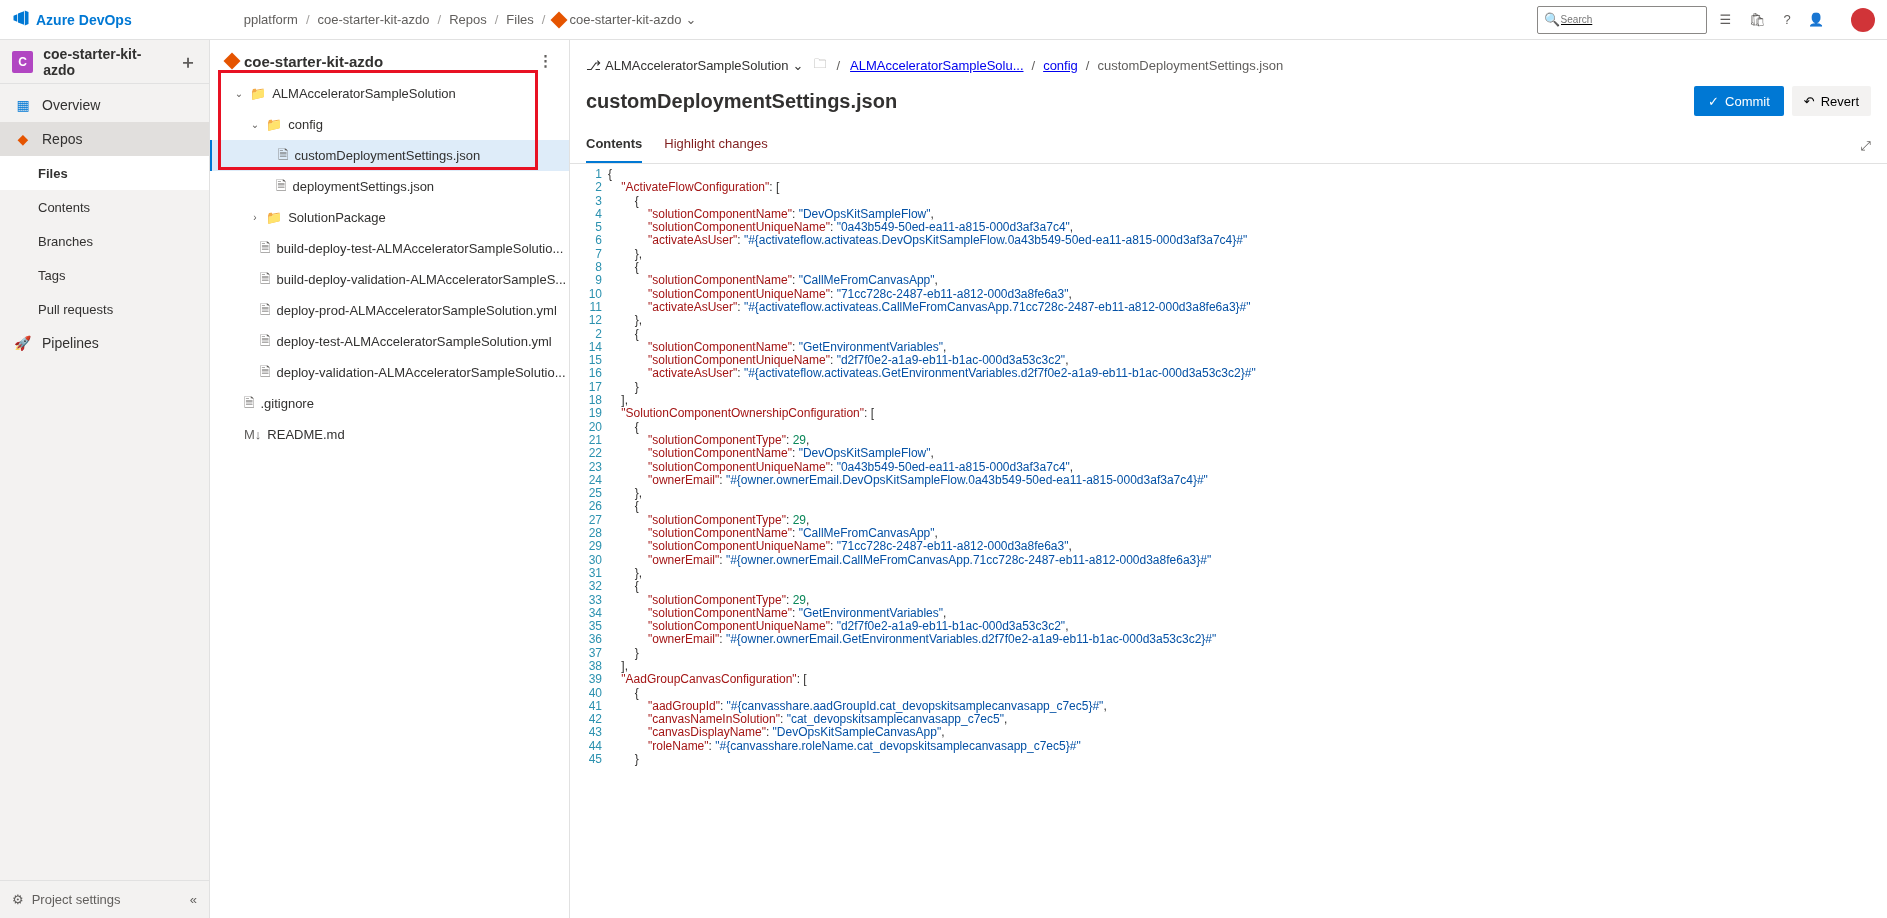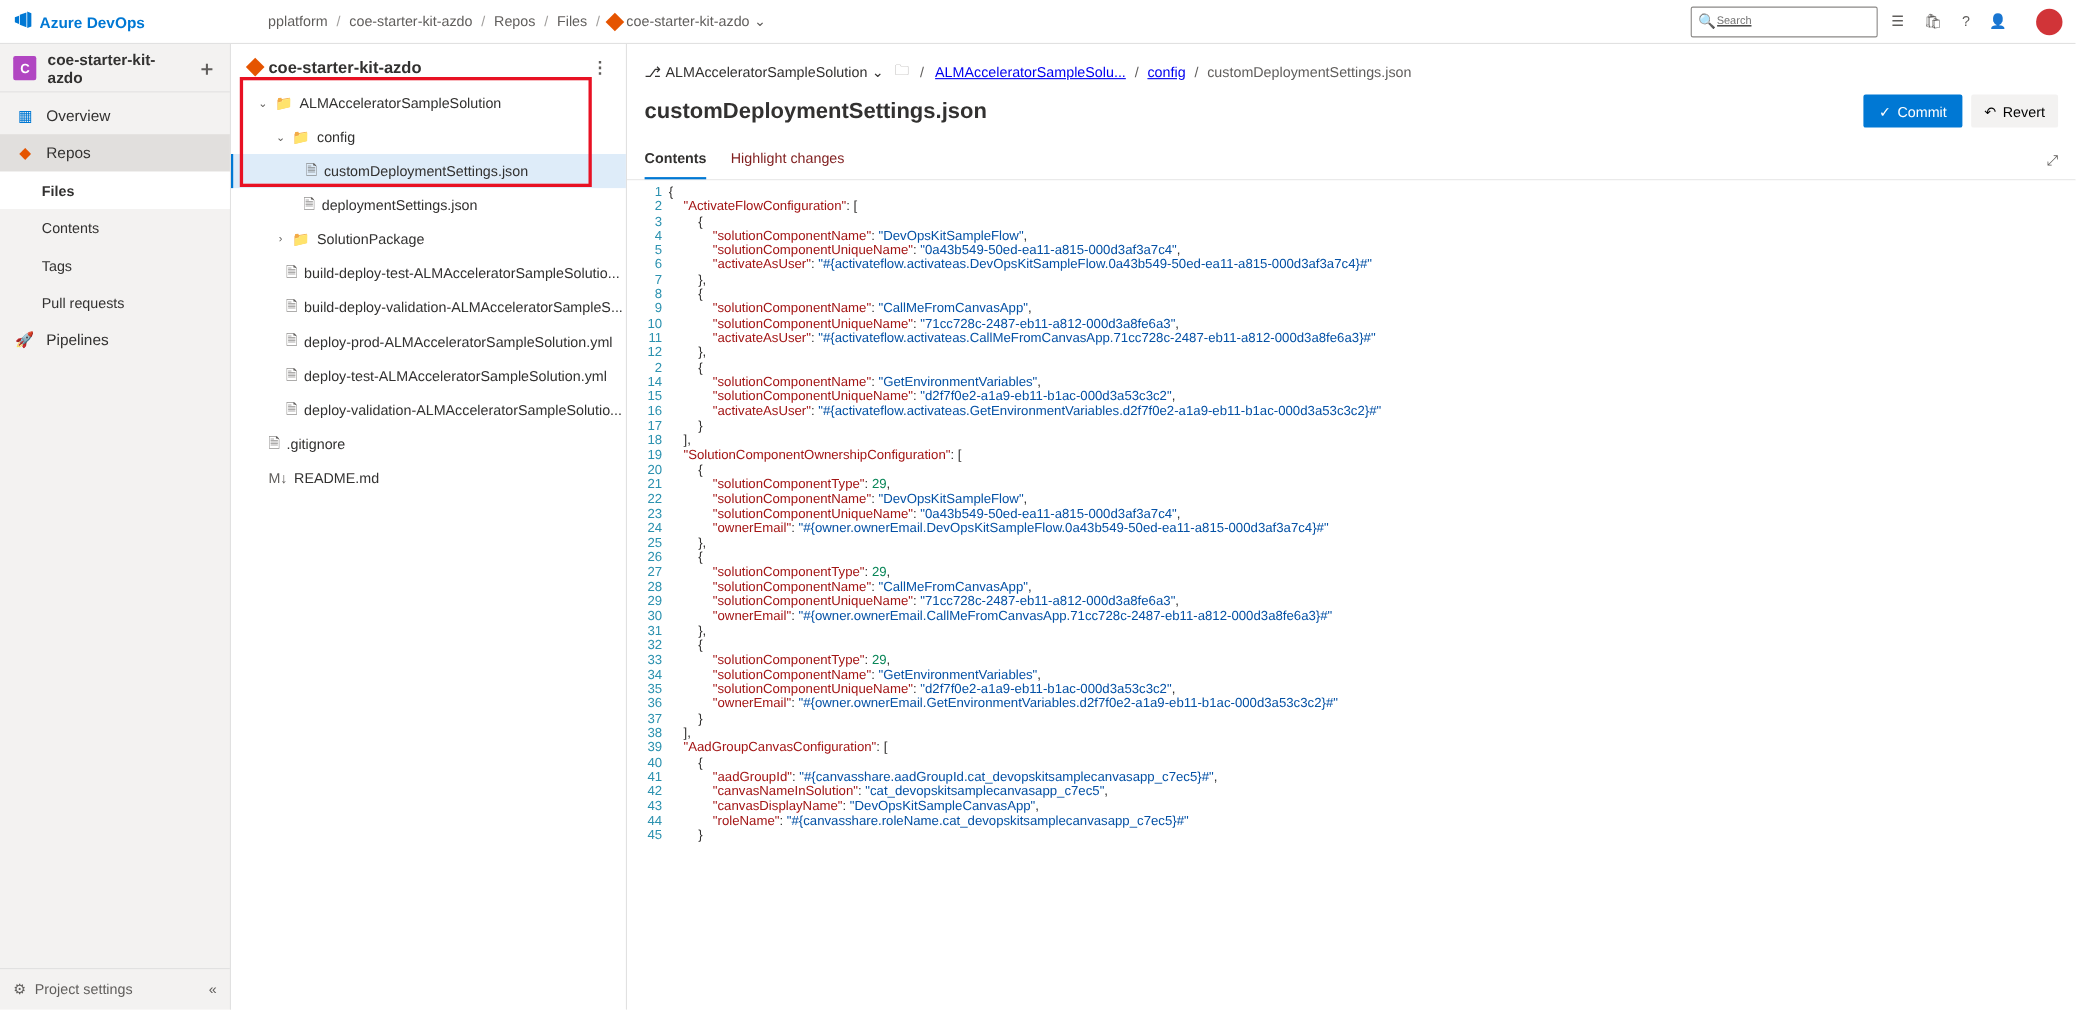--- a/index.html
+++ b/index.html
@@ -135,20 +135,23 @@
         </div>
         <div class="nav-item active">
           <span class="nav-icon" style="color:#e55400">◆</span>
           <span>Repos</span>
         </div>
         <div class="nav-item sub active">
           <span>Files</span>
         </div>
         <div class="nav-item sub">
           <span>Contents</span>
+        </div>
+        <div class="nav-item sub">
+          <span>Branches</span>
         </div>
         <div class="nav-item sub">
           <span>Tags</span>
         </div>
         <div class="nav-item sub">
           <span>Pull requests</span>
         </div>
         <div class="nav-item">
           <span class="nav-icon" style="color:#0078d4">🚀</span>
           <span>Pipelines</span>

